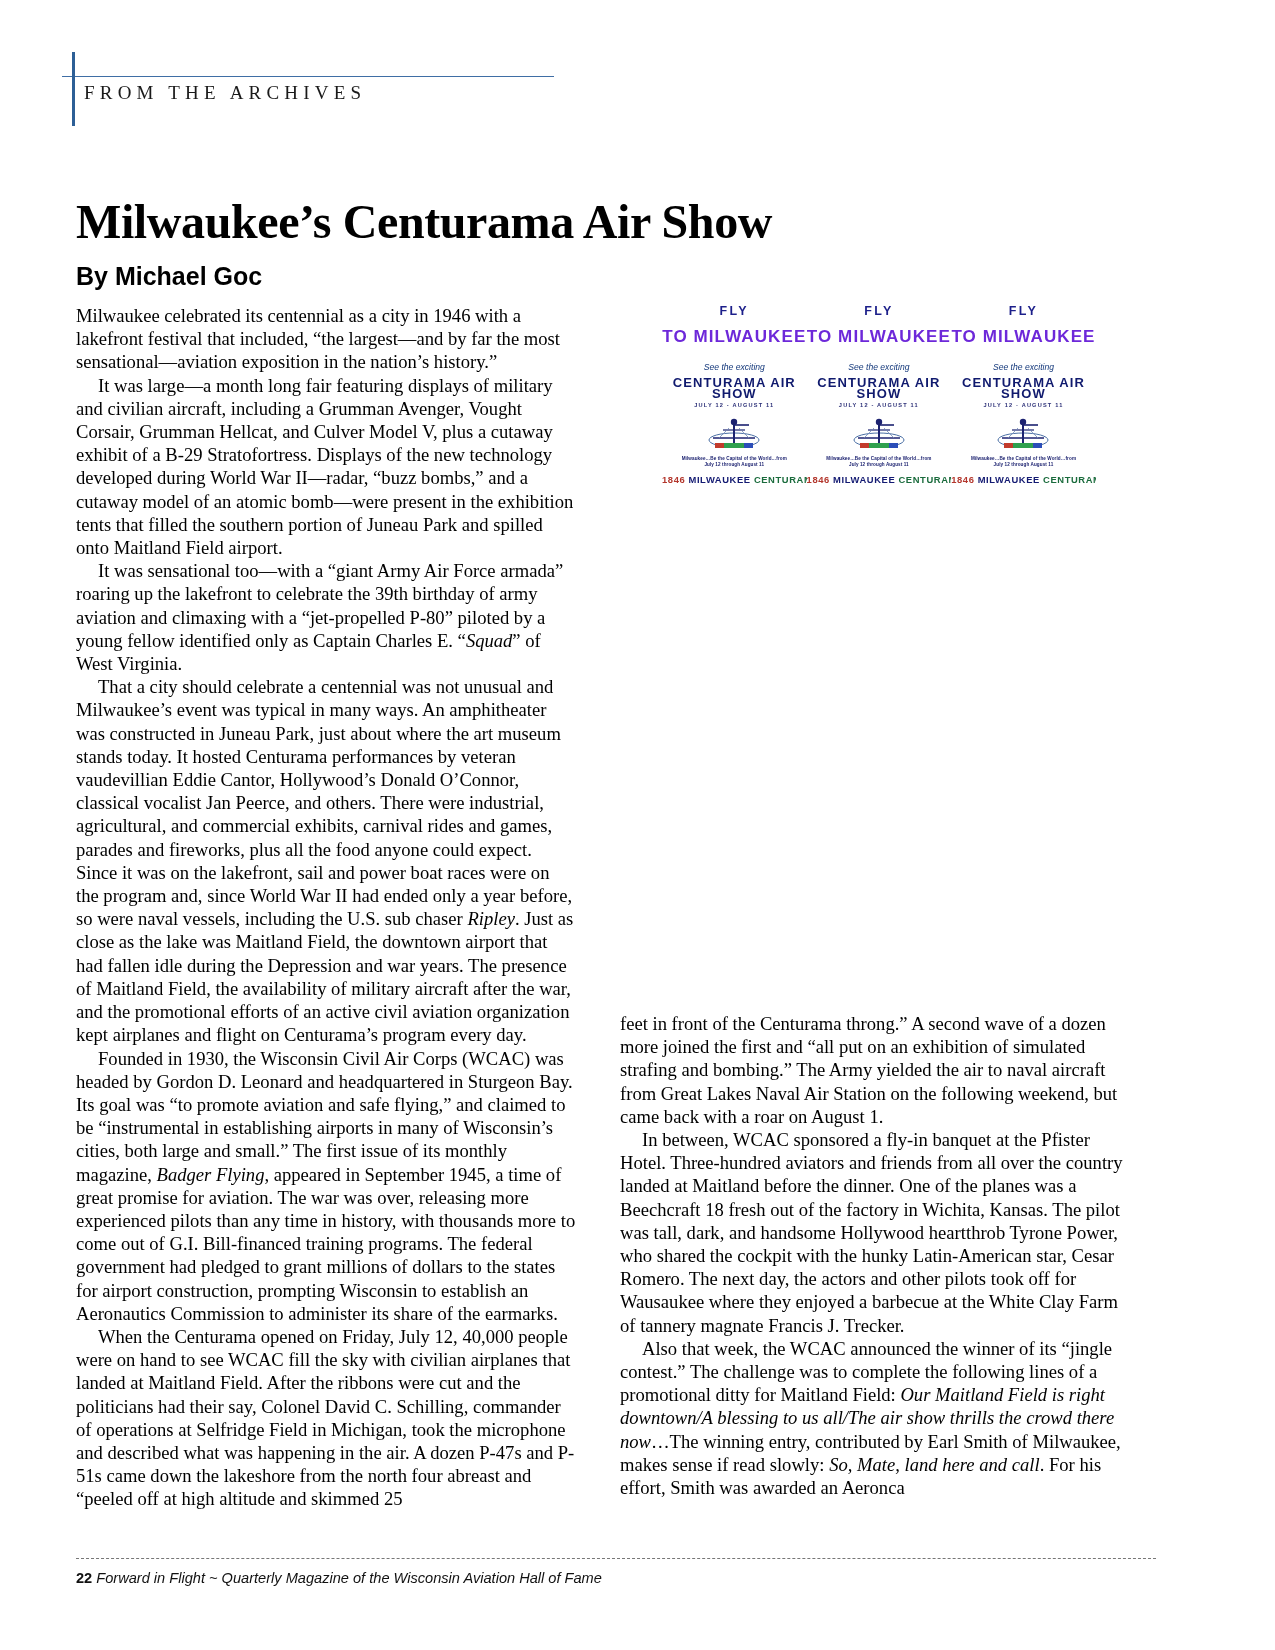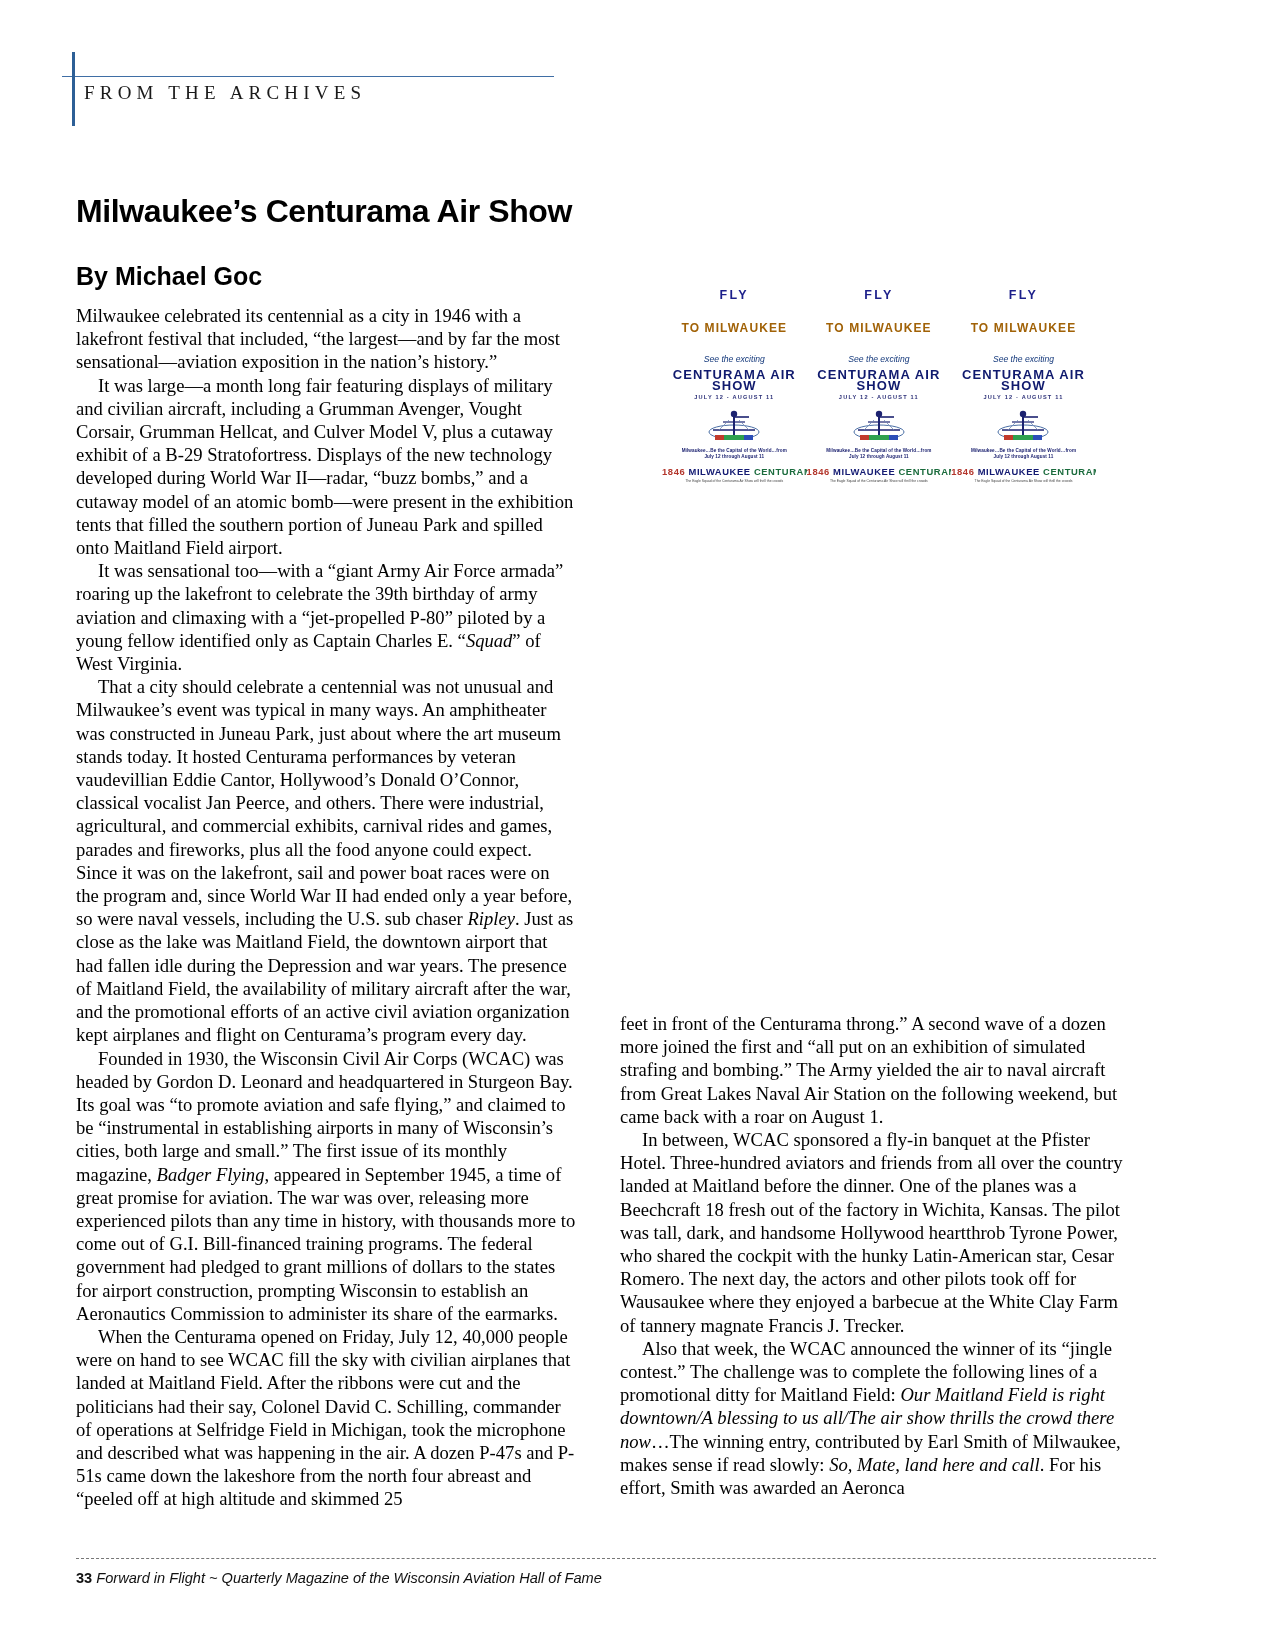--- a/index.html
+++ b/index.html
@@ -56,23 +56,23 @@
     letter-spacing: 5.2px;
     color: #1a1a1a;
     white-space: nowrap;
   }
 
   
   .headline {
     position: absolute;
     left: 76px;
     top: 166px;
-    font-family: Liberation Sans, sans-serif;
-    font-weight: bold;
-    font-size: 32px;
+    font-family: Liberation Serif, serif;
+    font-weight: bold;
+    font-size: 48px;
     line-height: 48px;
     letter-spacing: -0.4px;
     color: #000;
     white-space: nowrap;
   }
   .byline {
     position: absolute;
     left: 76px;
     top: 240px;
     font-family: "Liberation Sans", sans-serif;
@@ -134,32 +134,33 @@
   .poster-card {
     width: 144.6px;
     height: 198px;
     position: relative;
     flex: 0 0 auto;
     text-align: center;
     font-family: "Liberation Sans", sans-serif;
     overflow: hidden;
   }
   .pc-fly {
+    margin-top: 16px;
     font-size: 12.5px;
     font-weight: bold;
     letter-spacing: 2.3px;
     color: #1c1f8a;
     line-height: 14px;
   }
   .pc-tomil {
-    margin-top: 18px;
-    font-size: 12px;
+    margin-top: 10px;
+    font-size: 17px;
     font-weight: bold;
     letter-spacing: 1.1px;
-    color: #a16207;
+    color: #6d28d9;
     line-height: 17px;
   }
   .pc-see {
     margin-top: 17px;
     font-size: 8.6px;
     font-style: italic;
     color: #163a7c;
     line-height: 10px;
   }
   .pc-show {
@@ -360,17 +361,17 @@
     </div>
 
   <div class="col col-right-lower" id="col-right">
       <p>feet in front of the Centurama throng.” A second wave of a dozen more joined the first and “all put on an exhibition of simulated strafing and bombing.” The Army yielded the air to naval aircraft from Great Lakes Naval Air Station on the following weekend, but came back with a roar on August 1.</p>
       <p>In between, WCAC sponsored a fly-in banquet at the Pfister Hotel. Three-hundred aviators and friends from all over the country landed at Maitland before the dinner. One of the planes was a Beechcraft 18 fresh out of the factory in Wichita, Kansas. The pilot was tall, dark, and handsome Hollywood heartthrob Tyrone Power, who shared the cockpit with the hunky Latin-American star, Cesar Romero. The next day, the actors and other pilots took off for Wausaukee where they enjoyed a barbecue at the White Clay Farm of tannery magnate Francis J. Trecker.</p>
       <p>Also that week, the WCAC announced the winner of its “jingle contest.” The challenge was to complete the following lines of a promotional ditty for Maitland Field: <em>Our Maitland Field is right downtown/A blessing to us all/The air show thrills the crowd there now</em>…The winning entry, contributed by Earl Smith of Milwaukee, makes sense if read slowly: <em>So, Mate, land here and call</em>. For his effort, Smith was awarded an Aeronca</p>
     </div>
 
   <div class="footer-rule"></div>
   <div class="footer-text">
-    <span class="pageno">33</span>
+    <span class="pageno">22</span>
     <span>Forward in Flight ~ Quarterly Magazine of the Wisconsin Aviation Hall of Fame</span>
   </div>
 
 </div>
 
 </body></html>

